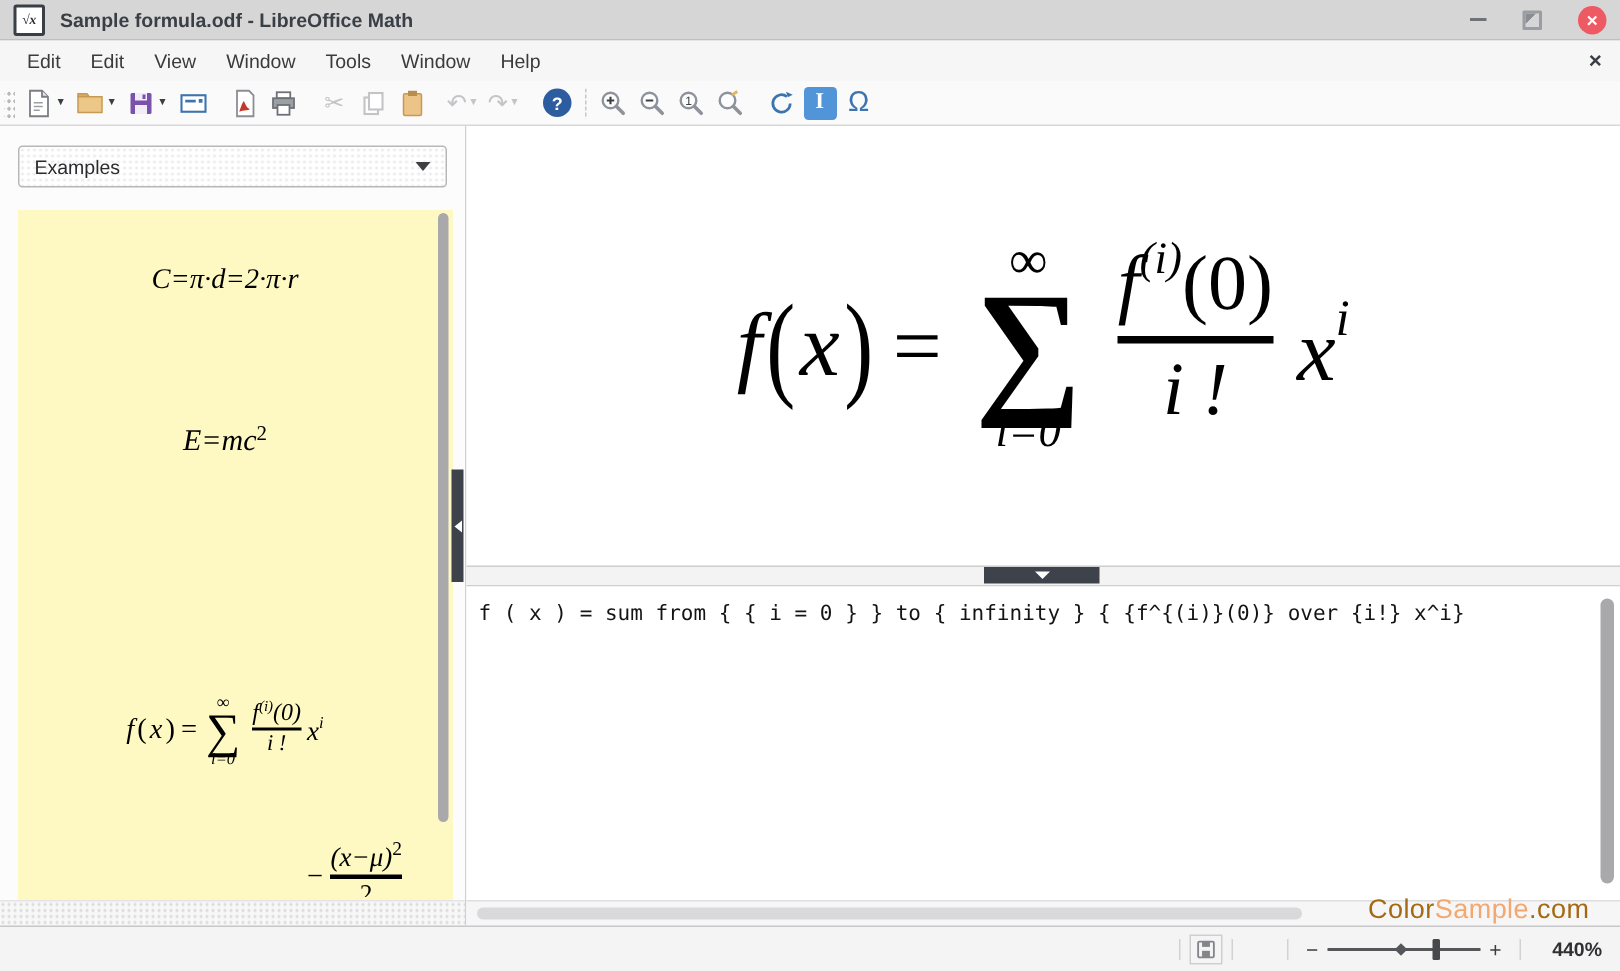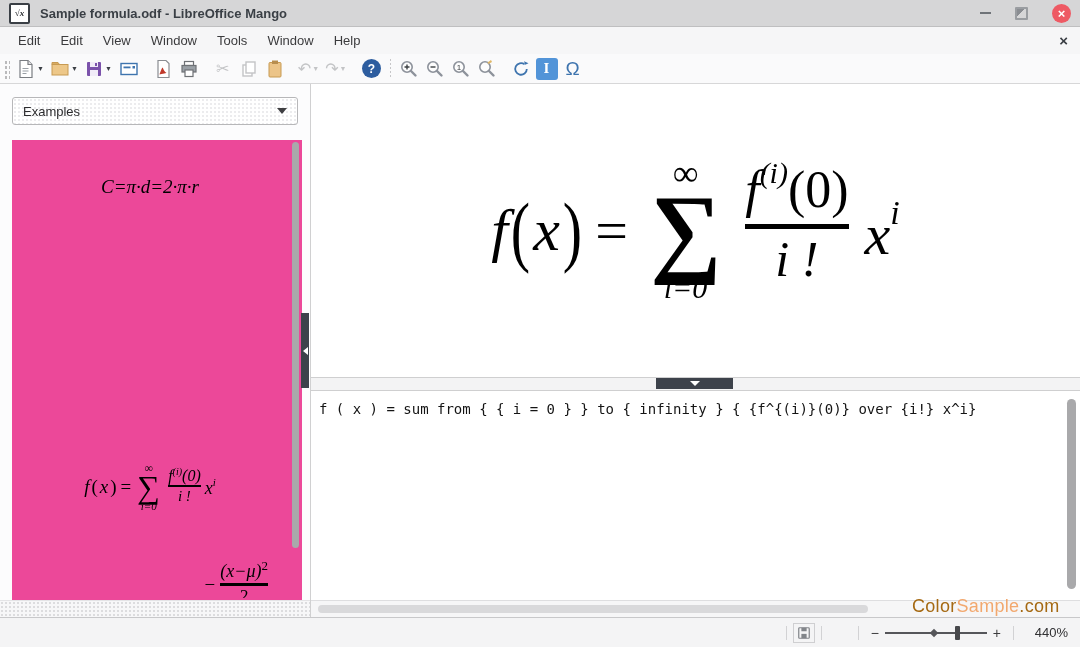--- a/index.html
+++ b/index.html
@@ -42,21 +42,21 @@
   .omega-btn{font-size:19px;color:#3e74ae;font-weight:400;}
 
   
   .sidebar{position:absolute;left:0;top:84px;width:310px;height:533px;background:#fcfcfd;box-sizing:border-box;}
   .combo{position:absolute;left:12px;top:13px;width:286px;height:28px;border:1px solid #b7b7b9;border-radius:3px;
          background-color:#fff;background-image:radial-gradient(#ececee 1px,transparent 1.1px);background-size:4px 4px;
          display:flex;align-items:center;padding:4px 10px;box-sizing:border-box;}
   .combo-label{font-size:13px;color:#2c2c2e;}
   .combo-arrow{margin-left:auto;width:0;height:0;border-left:5px solid transparent;border-right:5px solid transparent;
                border-top:6px solid #3f3f42;}
-  .examples-list{position:absolute;left:12px;top:56px;width:290px;height:460px;background:#ec4899;overflow:hidden;}
+  .examples-list{position:absolute;left:12px;top:56px;width:290px;height:460px;background:#fef9c3;overflow:hidden;}
   .sb-vscroll{position:absolute;right:2px;top:1px;width:9px;height:456px;}
   .sb-vthumb{position:absolute;left:1px;top:1px;width:7px;height:406px;background:#a9a9ab;border-radius:4px;}
   .ex-f{position:absolute;left:0;width:276px;text-align:center;color:#000;}
   .math{font-family:"Liberation Serif",serif;font-style:italic;}
   .f1{top:36px;font-size:19px;}
   .f2{top:142px;font-size:20px;}
   .f3{top:248px;font-size:20px;}
   .sup-s{font-style:normal;font-size:14px;vertical-align:7px;}
   .f4{top:322px;display:flex;justify-content:center;}
   .f5{top:418px;width:256px;text-align:right;}
@@ -134,37 +134,37 @@
   .statusbar{position:absolute;left:0;top:617px;width:1080px;height:30px;background:#f4f4f5;border-top:1px solid #c8c8ca;
              display:flex;align-items:center;box-sizing:border-box;}
   .sb-spacer{flex:1;}
   .sb-sep{width:1px;height:14px;background:#d2d2d4;margin:0 6px;}
   .sb-save{width:20px;height:18px;border:1px solid #cfcfd1;display:flex;align-items:center;justify-content:center;background:#f4f4f5;}
   .zoom-sign{font-size:14px;color:#3c3c3e;padding:0 6px;line-height:1;}
   .zoom-track{position:relative;width:102px;height:16px;}
   .zoom-line{position:absolute;left:0;top:7px;width:102px;height:2px;background:#55565a;}
   .zoom-notch{position:absolute;left:46px;top:5px;width:6px;height:6px;background:#55565a;transform:rotate(45deg);}
   .zoom-handle{position:absolute;left:70px;top:1px;width:5px;height:14px;background:#47484c;border-radius:1px;}
-  .zoom-value{width:48px;text-align:right;font-size:13px;color:#303032;margin-right:12px;}
+  .zoom-value{width:48px;text-align:right;font-size:13px;color:#303032;margin-right:12px;font-weight:bold;}
 
   
   .watermark{position:absolute;left:912px;top:596px;font-size:18px;letter-spacing:.3px;opacity:.95;z-index:5;}
   .wm-gray{color:#a16207;}
   .wm-orange{color:#f2a467;}
 </style>
 </head>
 <body>
 
 <div class="app">
 
   <div class="titlebar">
     <div class="app-icon">
         <span>√x</span>
       </div>
-    <div class="title-text">Sample formula.odf - LibreOffice Mango</div>
+    <div class="title-text">Sample formula.odf - LibreOffice Math</div>
     <div class="win-controls">
       <div class="btn-min"></div>
       <div class="btn-restore"></div>
       <div class="btn-close">×</div>
     </div>
   </div>
 
   <div class="menubar">
     <div class="menu-item">Edit</div>
     <div class="menu-item">Edit</div>
@@ -316,20 +316,21 @@
   <div class="sidebar">
     <div class="combo">
       <span class="combo-label">Examples</span>
       <span class="combo-arrow"></span>
     </div>
 
     <div class="examples-list">
 
       <div class="ex-f f1 math">C=π·d=2·π·r</div>
 
+      <div class="ex-f f2 math"><span>E=mc</span><span class="sup-s">2</span></div>
 
 
       <div class="ex-f f4">
         <span class="st">
           <span class="base">f</span>
             <span class="op">(</span>
             <span class="base">x</span>
             <span class="op">)</span>
             <span class="op">=</span>
           <span class="sumcol">

